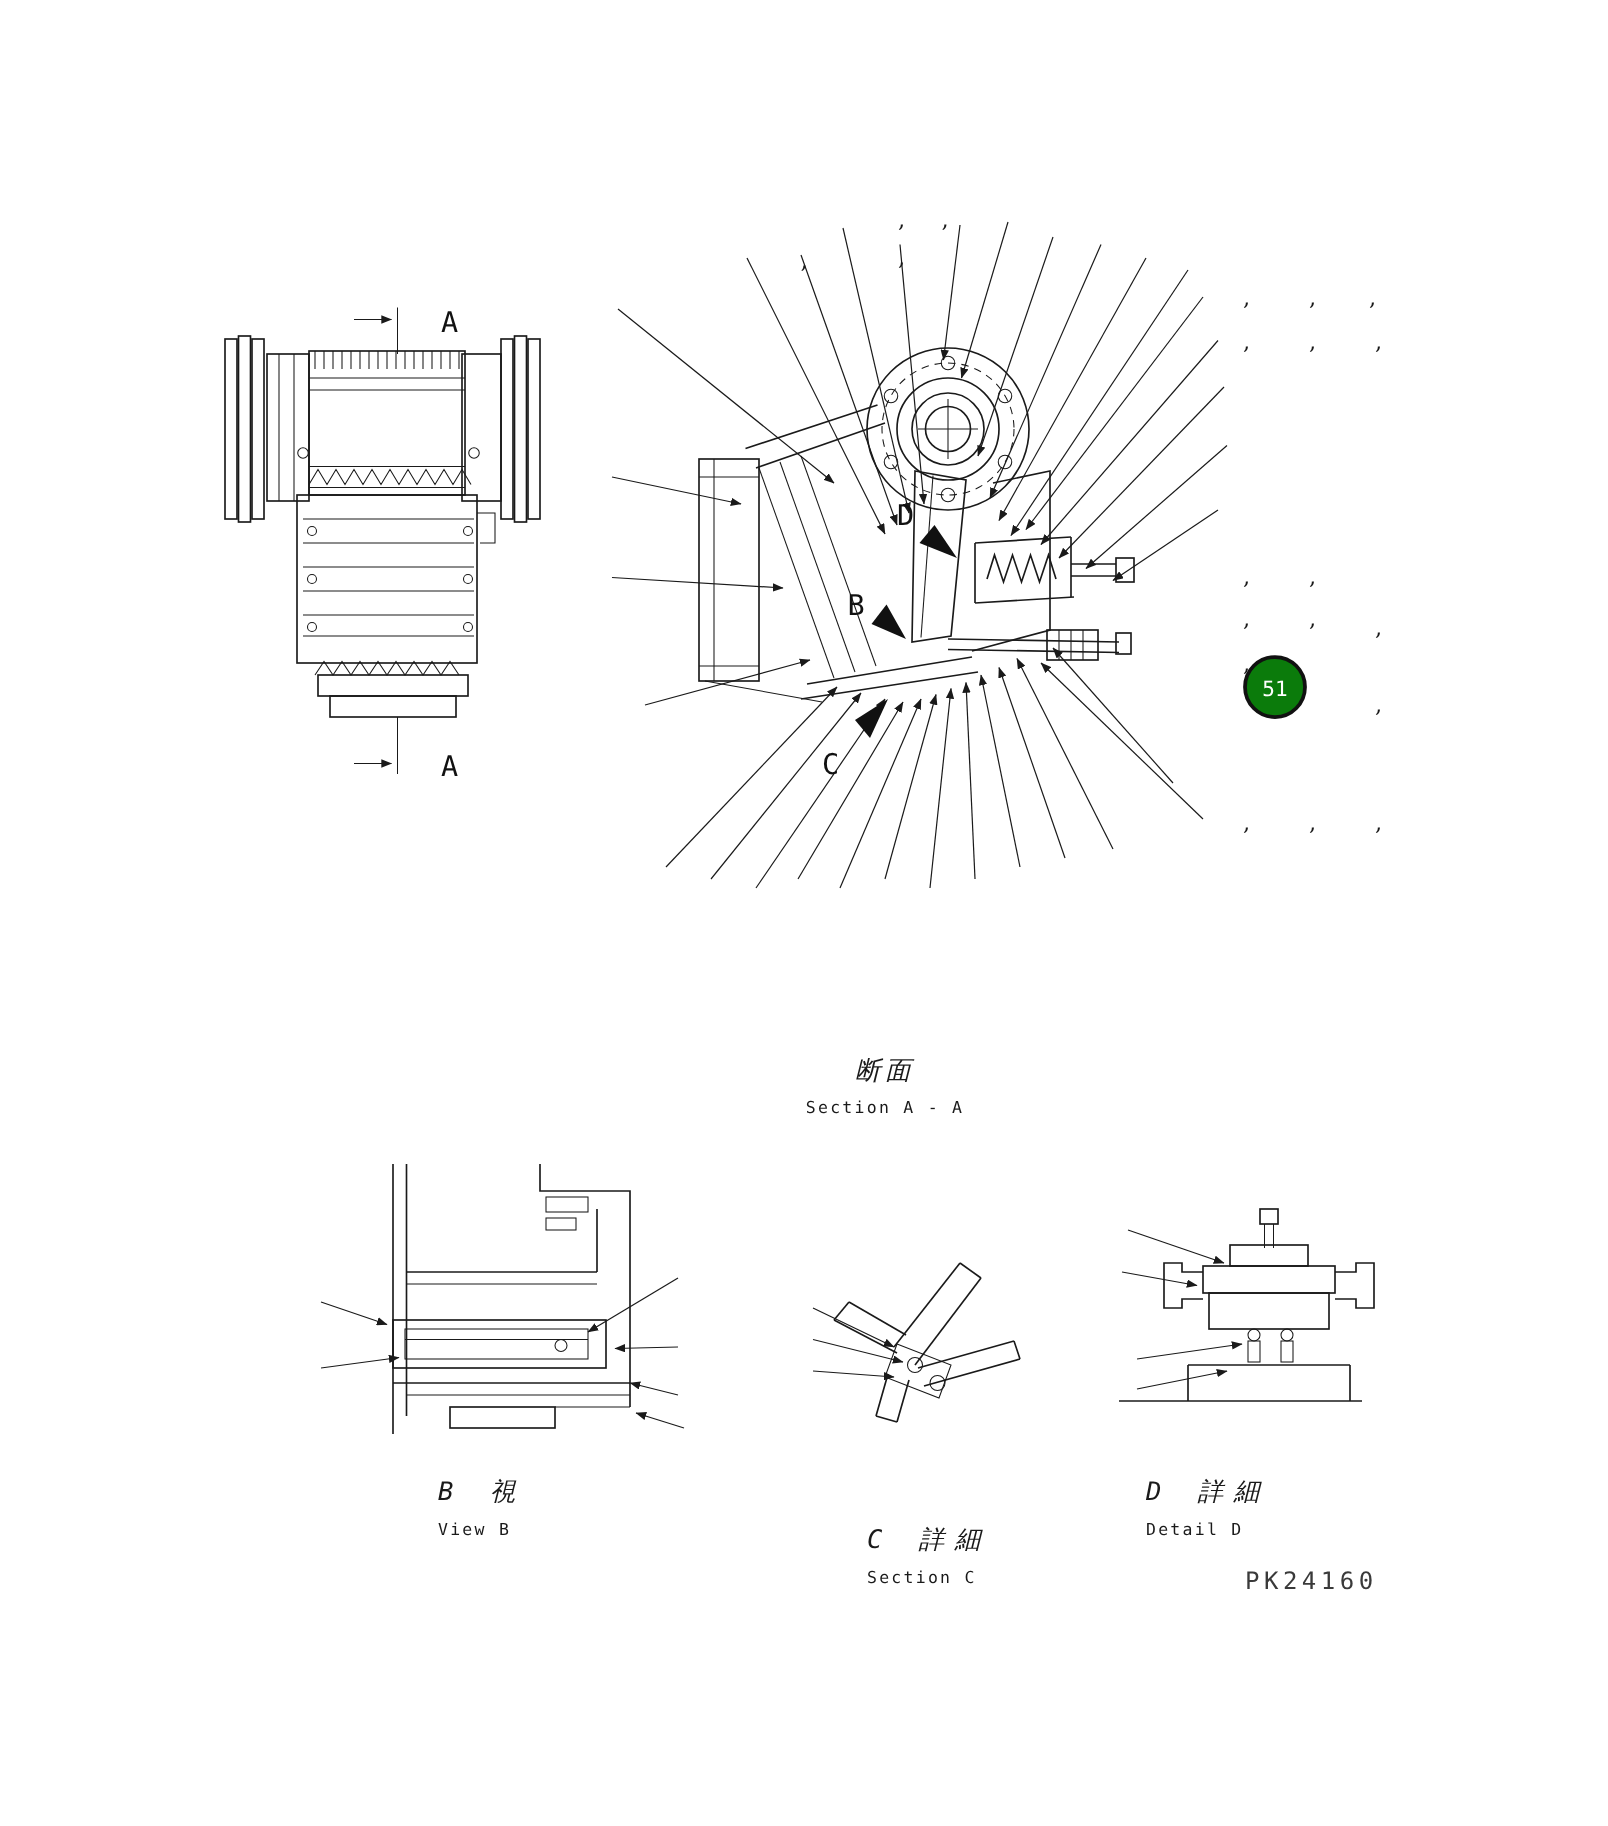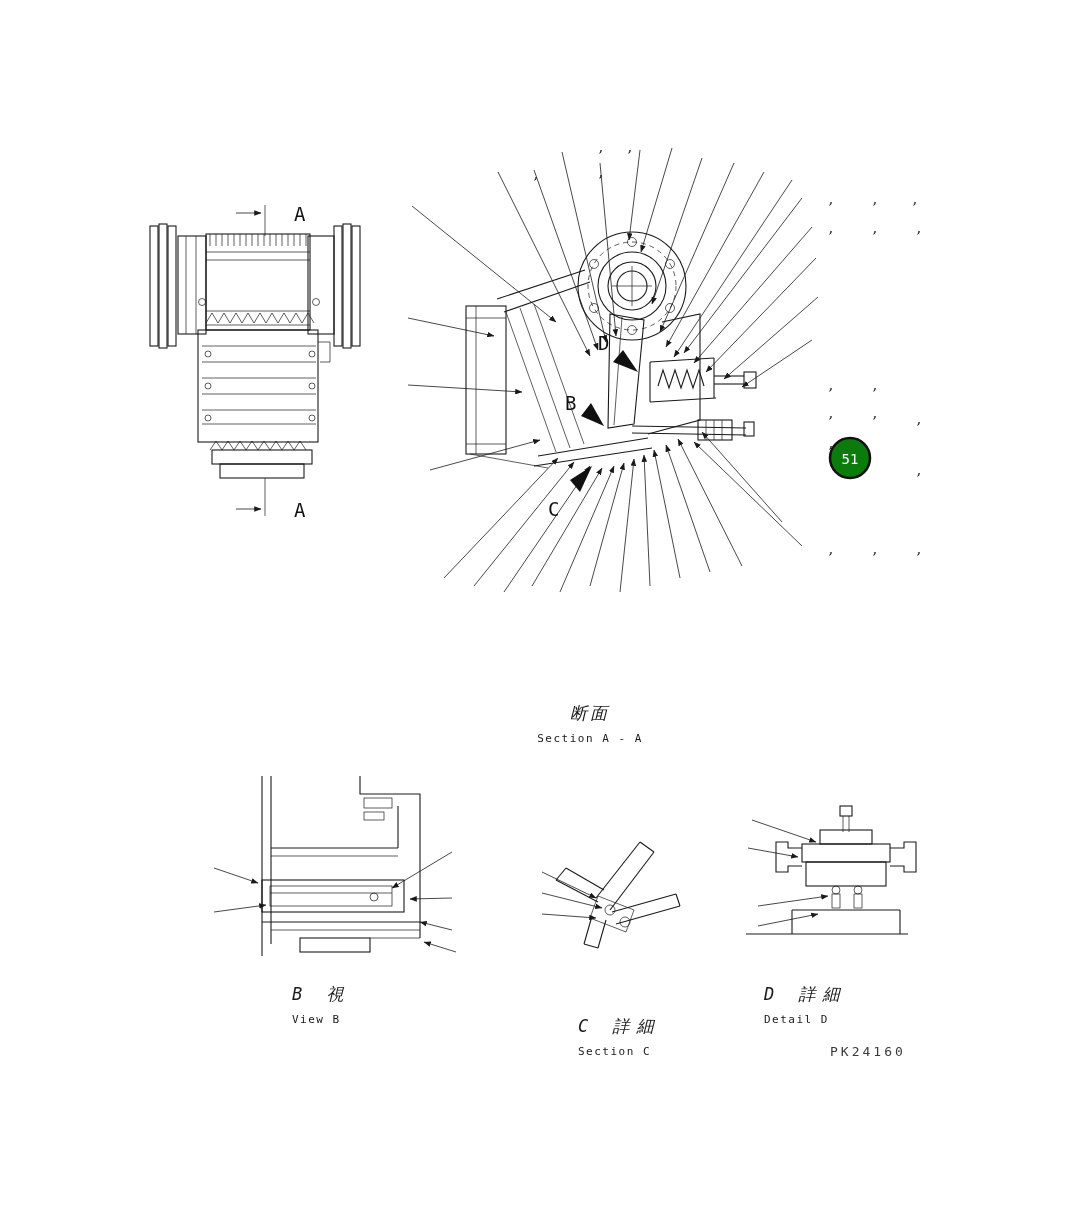--- a/index.html
+++ b/index.html
@@ -10,21 +10,21 @@
 
   .caption { position:absolute; color:#1a1a1a; }
   .cap-jp { font-size:17px; letter-spacing:7px; white-space:pre;font-style:italic; }
   .cap-en { font-size:11px; letter-spacing:1.5px; margin-top:7px; white-space:pre; }
   .section-caption { left:490px; top:702px; width:200px; text-align:center; }
   .section-caption .cap-jp { letter-spacing:3px; }
   .viewb-caption  { left:292px; top:983px; }
   .detailc-caption{ left:578px; top:1015px; }
   .detaild-caption{ left:764px; top:983px; }
 
-  .drawing-number { position:absolute; left:830px; top:1044px; font-size:13px;
+  .drawing-number { position:absolute; left:830px; top:1044px; font-size:16px;
                     letter-spacing:3px; color:#3a3a3a; }
 
   .tick { position:absolute; font-family:"DejaVu Serif",serif; font-size:15px;
           color:#1a1a1a; transform:translate(-50%,-50%); line-height:1; }
 
   
   .ln   { stroke:#1a1a1a; stroke-width:1.1; fill:none; }
   .thin { stroke:#1a1a1a; stroke-width:0.7; fill:none; }
   .ldr  { stroke:#1a1a1a; stroke-width:0.8; fill:none; }
   .solid{ fill:#111111; stroke:none; }

